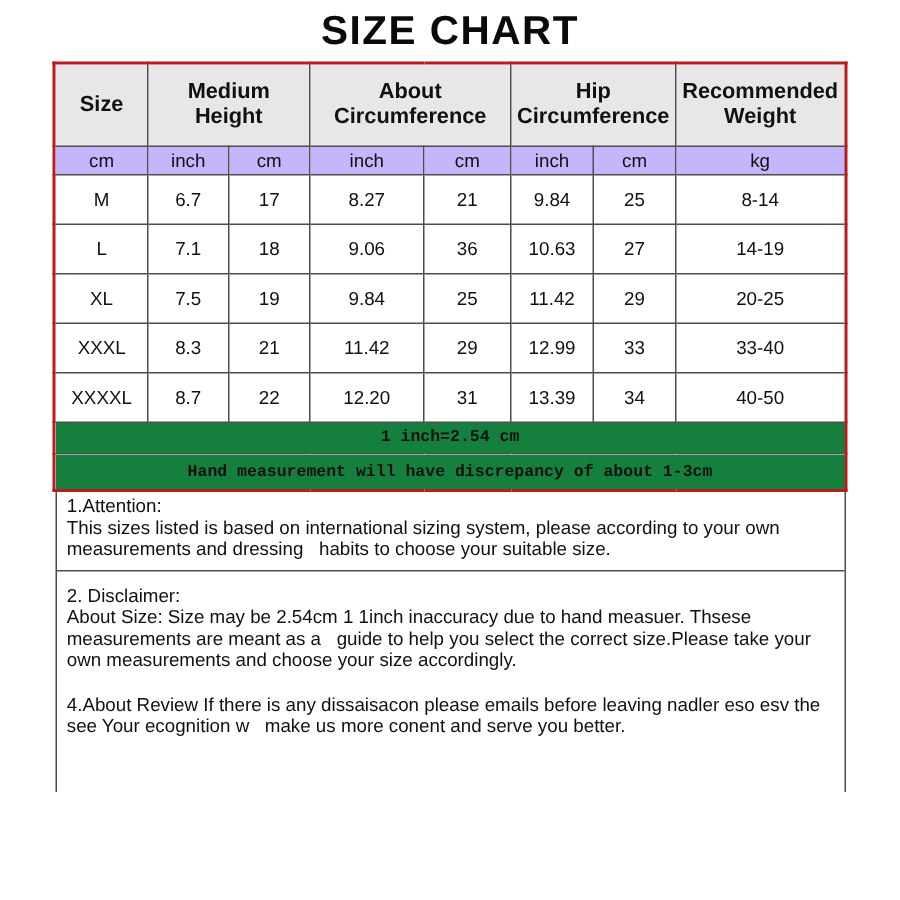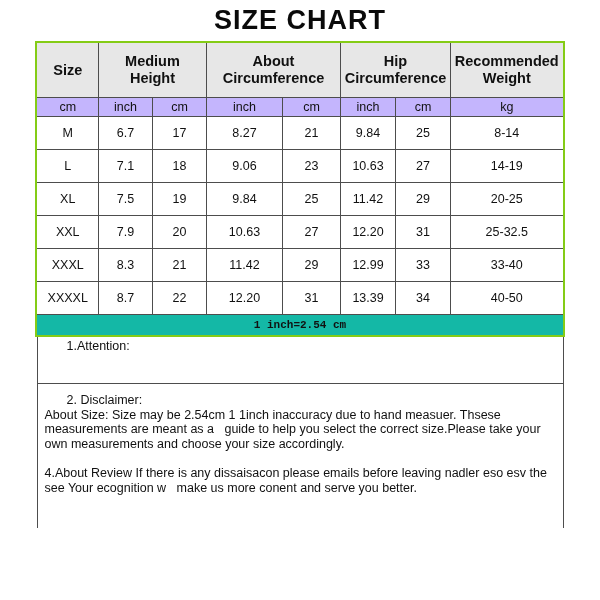--- a/index.html
+++ b/index.html
@@ -21,21 +21,21 @@
     font-size: 27px;
     font-weight: bold;
     letter-spacing: 1px;
     color: #0a0a0a;
   }
   table.size-chart {
     border-collapse: collapse;
     table-layout: fixed;
     width: 527px;
     margin: 0 auto;
-    border: 2px solid #84cc16;
+    border: 2px solid #b91c1c;
   }
   table.size-chart th, table.size-chart td {
     border: 1px solid #4d4d4d;
     text-align: center;
     vertical-align: middle;
     padding: 0 2px;
     overflow: hidden;
   }
   tr.group-row th {
     background: #e7e7e7;
@@ -49,21 +49,21 @@
     height: 18px;
     font-size: 12.5px;
     font-weight: normal;
   }
   tbody td {
     background: #ffffff;
     height: 32px;
     font-size: 12.5px;
   }
   tfoot td {
-    background: #14b8a6;
+    background: #15803d;
     font-family: "Liberation Mono", monospace;
     font-weight: bold;
   }
   td.footnote-conversion { height: 20px; font-size: 11px; }
   td.footnote-discrepancy { height: 23px; font-size: 11px; }
   .notes-box {
     width: 525px;
     margin: 0 auto;
     border: 1px solid #4d4d4d;
     border-top: none;
@@ -76,21 +76,20 @@
     min-height: 38px;
   }
   .note-cell-rest {
     padding-top: 9px;
     padding-bottom: 8px;
     min-height: 168px;
   }
   .note-heading {
     font-size: 12.5px;
     line-height: 14.5px;
-    margin-left: 22px;
   }
   .note-heading:empty { display: none; }
   .note-body {
     font-size: 12.5px;
     line-height: 14.5px;
     white-space: pre-wrap;
   }
   .note-section + .note-section { margin-top: 15px; }
 </style>
 </head>
@@ -139,46 +138,36 @@
         <td>21</td>
         <td>9.84</td>
         <td>25</td>
         <td>8-14</td>
       </tr>
       <tr>
         <td>L</td>
         <td>7.1</td>
         <td>18</td>
         <td>9.06</td>
-        <td>23</td>
+        <td>36</td>
         <td>10.63</td>
         <td>27</td>
         <td>14-19</td>
       </tr>
       <tr>
         <td>XL</td>
         <td>7.5</td>
         <td>19</td>
         <td>9.84</td>
         <td>25</td>
         <td>11.42</td>
         <td>29</td>
         <td>20-25</td>
       </tr>
       <tr>
-        <td>XXL</td>
-        <td>7.9</td>
-        <td>20</td>
-        <td>10.63</td>
-        <td>27</td>
-        <td>12.20</td>
-        <td>31</td>
-        <td>25-32.5</td>
-      </tr>
-      <tr>
         <td>XXXL</td>
         <td>8.3</td>
         <td>21</td>
         <td>11.42</td>
         <td>29</td>
         <td>12.99</td>
         <td>33</td>
         <td>33-40</td>
       </tr>
       <tr>
@@ -189,26 +178,30 @@
         <td>31</td>
         <td>13.39</td>
         <td>34</td>
         <td>40-50</td>
       </tr>
     </tbody>
     <tfoot>
       <tr>
         <td colspan="8" class="footnote-conversion">1 inch=2.54 cm</td>
       </tr>
+      <tr>
+        <td colspan="8" class="footnote-discrepancy">Hand measurement will have discrepancy of about 1-3cm</td>
+      </tr>
     </tfoot>
   </table>
 
   <div class="notes-box">
     <div class="note-cell note-cell-attention">
       <div class="note-heading">1.Attention:</div>
+      <div class="note-body">This sizes listed is based on international sizing system, please according to your own measurements and dressing   habits to choose your suitable size.</div>
     </div>
     <div class="note-cell note-cell-rest">
       <div class="note-section">
         <div class="note-heading">2. Disclaimer:</div>
         <div class="note-body">About Size: Size may be 2.54cm 1 1inch inaccuracy due to hand measuer. Thsese measurements are meant as a   guide to help you select the correct size.Please take your own measurements and choose your size accordingly.</div>
       </div>
       <div class="note-section">
 
         <div class="note-body">4.About Review If there is any dissaisacon please emails before leaving nadler eso esv the see Your ecognition w   make us more conent and serve you better.</div>
       </div>

